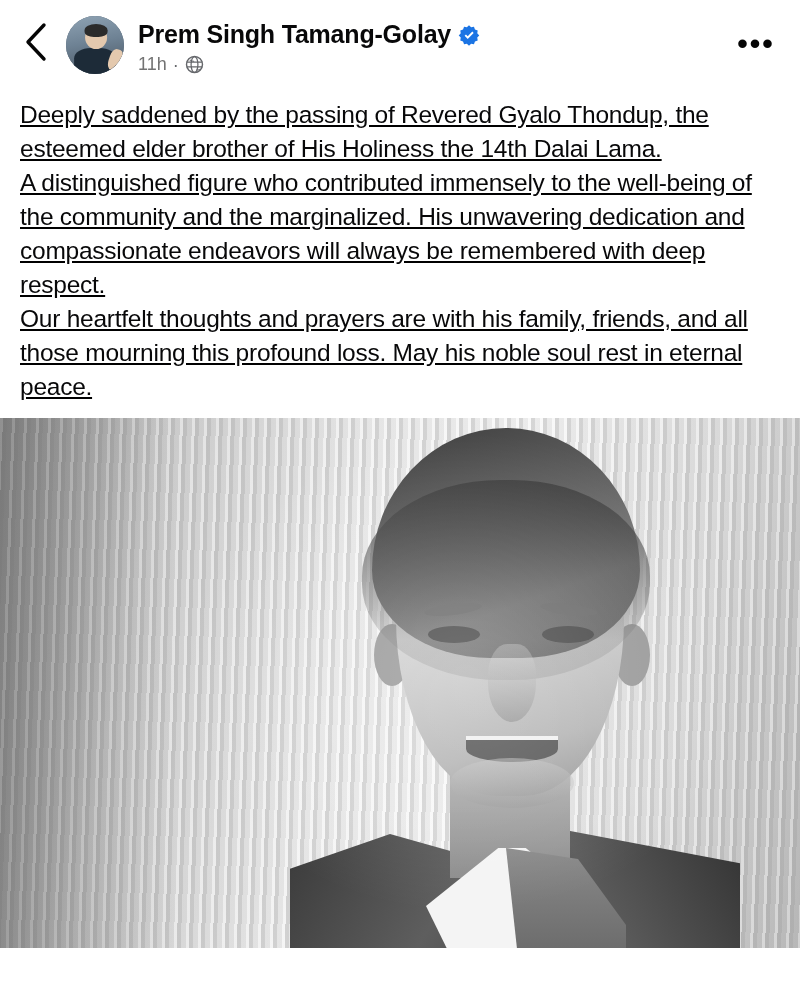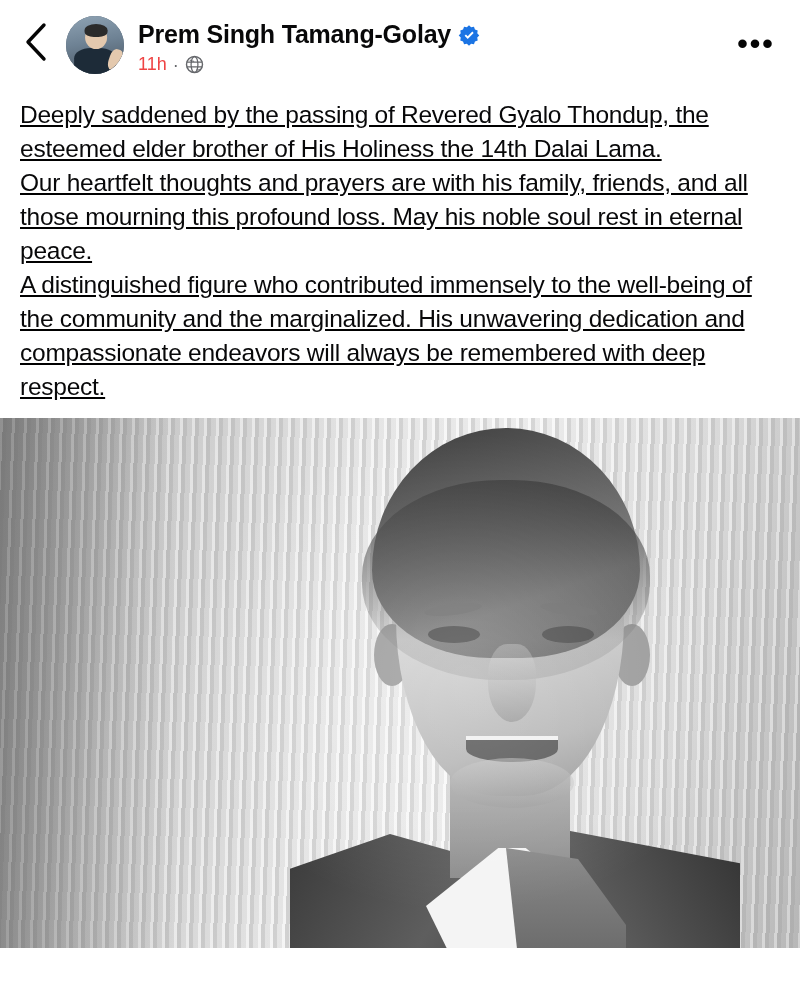--- a/index.html
+++ b/index.html
@@ -117,21 +117,21 @@
     display: block;
   }
   .meta-row {
     display: flex;
     align-items: center;
     gap: 6px;
     margin-top: 5px;
   }
   .timestamp {
     font-size: 18px;
-    color: #ef4444;
+    color: #737373;
   }
   .meta-dot {
     font-size: 18px;
     color: #65676b;
     line-height: 1;
   }
   .globe-icon { width: 19px; height: 19px; display: block; }
 
   .more-button {
     width: 52px;
@@ -354,22 +354,22 @@
       </div>
     </div>
 
     <div class="more-button">
       <span class="dots">•••</span>
     </div>
   </div>
 
   <div class="post-body">
     <p>Deeply saddened by the passing of Revered Gyalo Thondup, the esteemed elder brother of His Holiness the 14th  Dalai Lama.</p>
+    <p>A distinguished figure who contributed immensely to the well-being of the community and the marginalized. His unwavering dedication and compassionate endeavors will always be remembered with deep respect.</p>
     <p>Our heartfelt thoughts and prayers are with his family, friends, and all those mourning this profound loss. May his noble soul rest in eternal peace.</p>
-    <p>A distinguished figure who contributed immensely to the well-being of the community and the marginalized. His unwavering dedication and compassionate endeavors will always be remembered with deep respect.</p>
   </div>
 
   <div class="post-photo">
     <div class="photo-bg"></div>
     <div class="portrait">
       <div class="p-jacket-l"></div>
       <div class="p-jacket-r"></div>
       <div class="p-neck"></div>
       <div class="p-collar"></div>
       <div class="p-scarf"></div>

